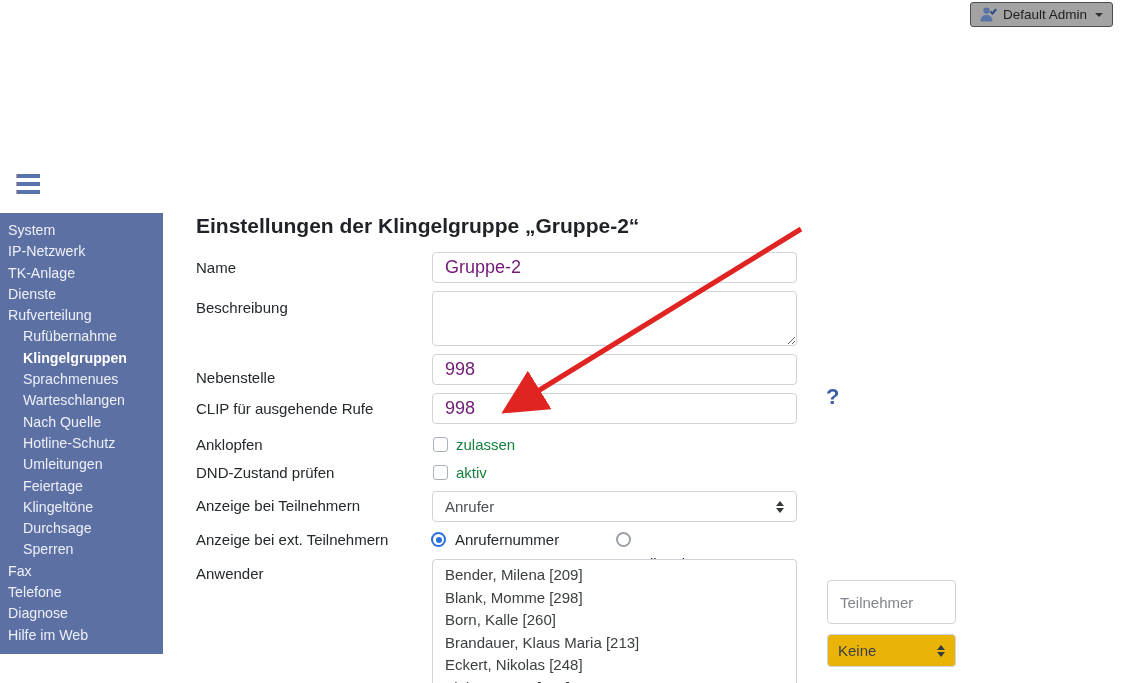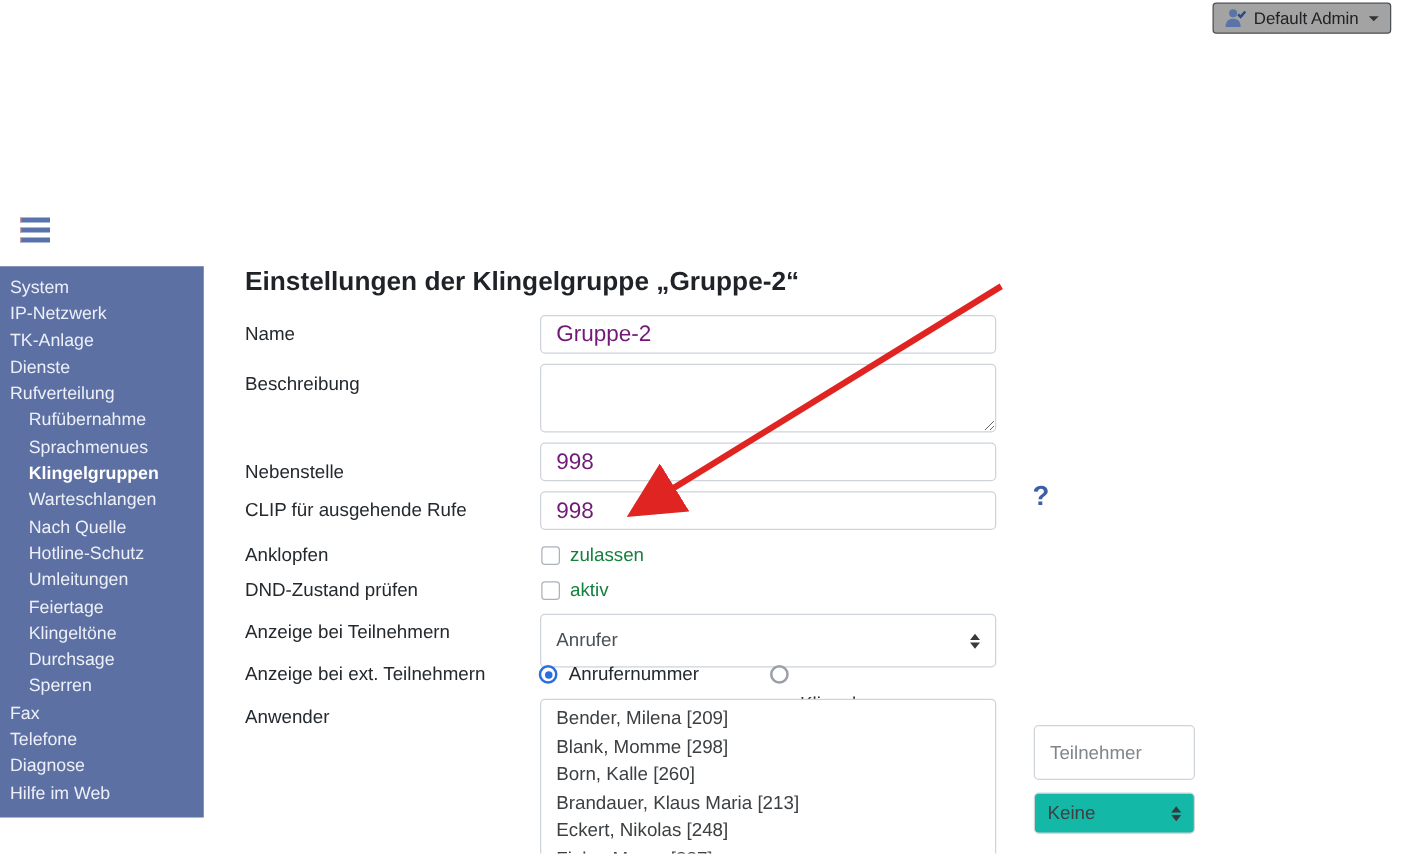--- a/index.html
+++ b/index.html
@@ -56,21 +56,21 @@
     border:1px solid #ced4da; border-radius:4px; padding:4px 12px;
     font-size:15px; color:#495057; font-family:inherit; resize:both;
   }
   .checkbox {
     position:absolute; left:433px; width:15px; height:15px;
     border:1px solid #aab2bb; border-radius:3px; background:#fff; cursor:pointer;
   }
   .opt-label { position:absolute; left:456px; font-size:15px; color:#15803d; }
 
   .fselect {
-    position:absolute; left:432px; width:365px; height:43px;
+    position:absolute; left:432px; width:365px; height:31px;
     border:1px solid #ced4da; border-radius:4px; background:#fff;
     display:flex; align-items:center; padding:0 12px; font-size:15px; color:#495057; cursor:pointer;
   }
   .updown { margin-left:auto; display:flex; flex-direction:column; gap:2px; }
   .updown i { display:block; width:0; height:0; border-left:4.5px solid transparent; border-right:4.5px solid transparent; }
   .updown .up { border-bottom:5px solid #343a40; }
   .updown .dn { border-top:5px solid #343a40; }
 
   .radio { position:absolute; width:15px; height:15px; border-radius:50%; border:2px solid #9aa0a6; background:#fff; cursor:pointer; }
   .radio[data-checked="true"] { border-color:#2a6fdb; }
@@ -85,21 +85,21 @@
 
   .help-q { position:absolute; left:826px; top:384px; font-size:22px; font-weight:bold; color:#3b5ea6; cursor:pointer; }
 
   .side-input {
     position:absolute; left:827px; top:580px; width:129px; height:44px;
     border:1px solid #ced4da; border-radius:4px; padding:0 12px;
     font-size:15px; color:#495057; font-family:inherit;
   }
   .side-input::placeholder { color:#80868b; opacity:1; }
   .side-select { position:absolute; left:827px; top:634px; width:129px; height:33px;
-    border:1px solid #ced4da; border-radius:4px; background:#14b8a6;
+    border:1px solid #ced4da; border-radius:4px; background:#eab308;
     display:flex; align-items:center; padding:0 10px; font-size:15px; color:#3c4043; cursor:pointer; }
 
   .arrow-overlay { position:absolute; left:0; top:0; width:1125px; height:683px; pointer-events:none; }
 </style>
 </head>
 <body>
 
 <div class="page">
 
   <button class="admin-btn">
@@ -119,22 +119,22 @@
     <span></span>
   </div>
 
   <nav class="sidebar">
     <div class="nav-item">System</div>
     <div class="nav-item">IP-Netzwerk</div>
     <div class="nav-item">TK-Anlage</div>
     <div class="nav-item">Dienste</div>
     <div class="nav-item">Rufverteilung</div>
     <div class="nav-item sub">Rufübernahme</div>
+    <div class="nav-item sub active">Klingelgruppen</div>
     <div class="nav-item sub">Sprachmenues</div>
-    <div class="nav-item sub active">Klingelgruppen</div>
     <div class="nav-item sub">Warteschlangen</div>
     <div class="nav-item sub">Nach Quelle</div>
     <div class="nav-item sub">Hotline-Schutz</div>
     <div class="nav-item sub">Umleitungen</div>
     <div class="nav-item sub">Feiertage</div>
     <div class="nav-item sub">Klingeltöne</div>
     <div class="nav-item sub">Durchsage</div>
     <div class="nav-item sub">Sperren</div>
     <div class="nav-item">Fax</div>
     <div class="nav-item">Telefone</div>

